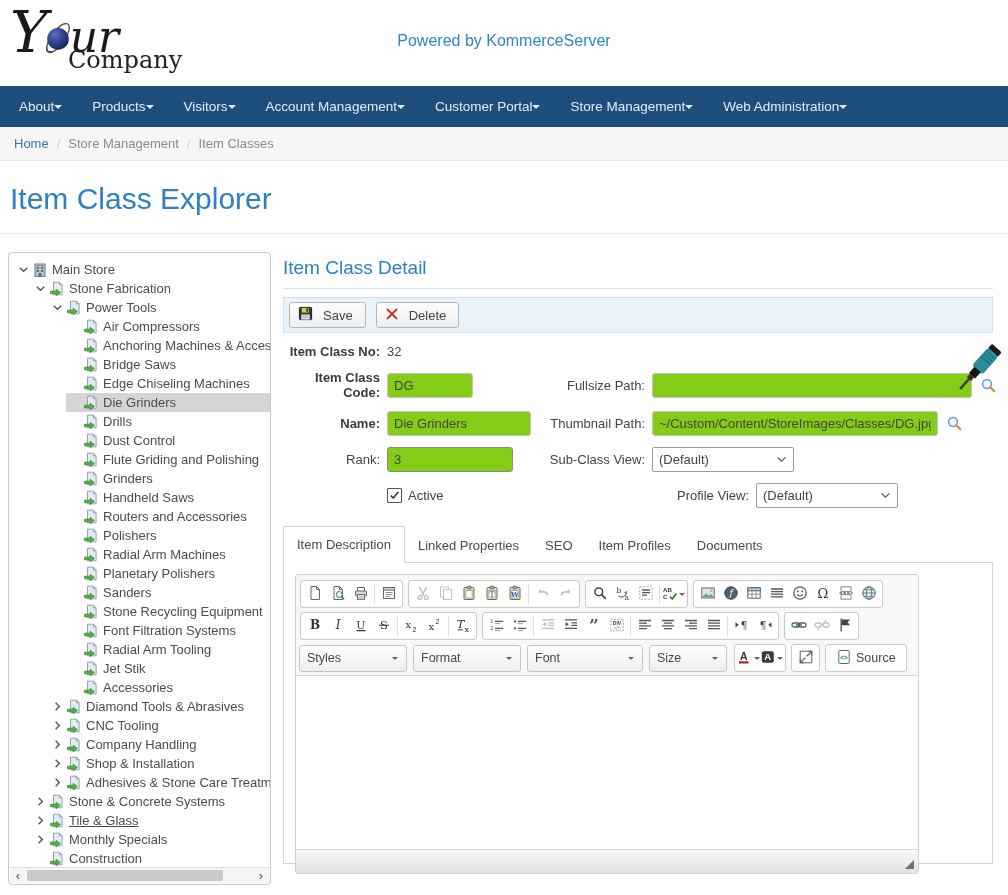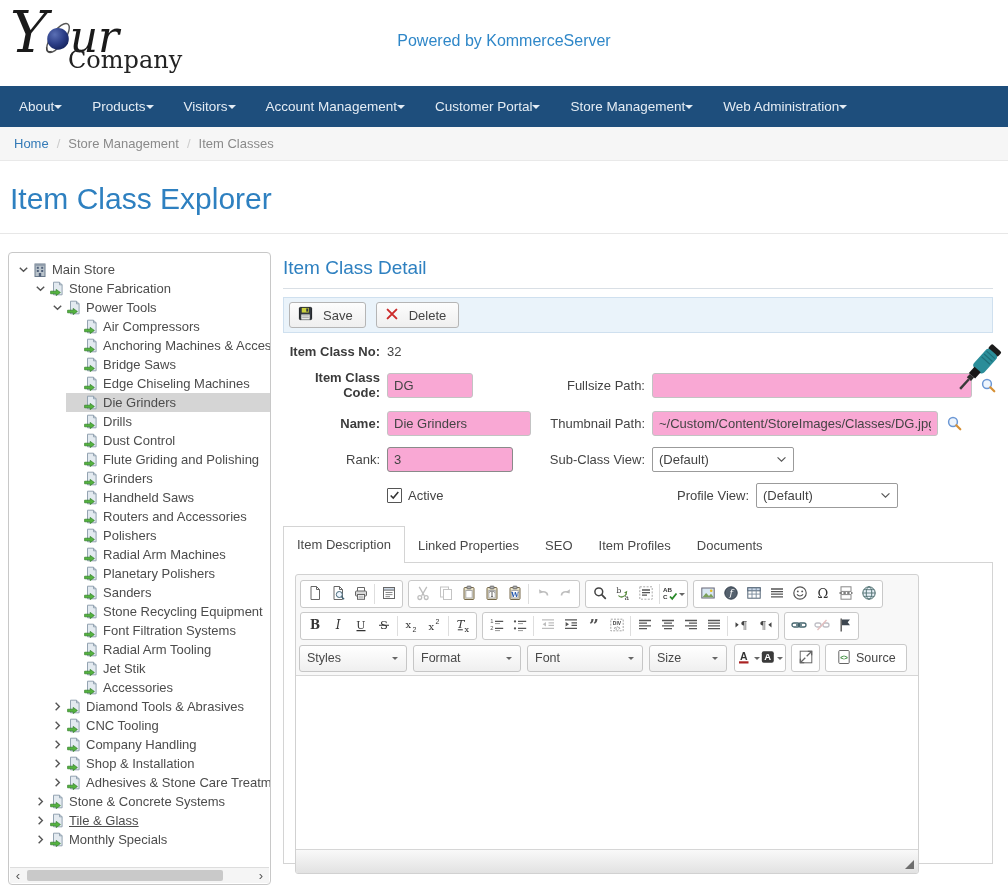--- a/index.html
+++ b/index.html
@@ -37,21 +37,21 @@
   .detail{width:710px;position:relative;box-sizing:border-box;}
   .detail-title{font-size:19px;font-weight:400;color:#2e80c0;margin:5px 0 0;padding-bottom:9px;border-bottom:1px solid #d9dfe5;}
   .btn-strip{margin-top:8px;background:#eaf3fa;border:1px solid #cfe0ef;padding:4px 5px;display:flex;gap:10px;}
   .btn{display:inline-flex;align-items:center;gap:10px;border:1px solid #b5b5b5;background:linear-gradient(#fdfdfd,#efefef);border-radius:3px;padding:3px 12px 3px 8px;color:#444;cursor:pointer;}
   .frow{display:flex;align-items:center;margin-top:11px;}
   .cell-l{display:flex;align-items:center;width:257px;flex-shrink:0;}
   .cell-r{display:flex;align-items:center;}
   .flabel{width:97px;text-align:right;padding-right:7px;flex-shrink:0;}
   .flabel2{width:105px;text-align:right;padding-right:7px;flex-shrink:0;}
   .bold{font-weight:bold;color:#3b3b3b;}
-  input[type=text]{border:1px solid #c3c3c3;border-radius:3px;padding:4px 6px;font-size:13px;color:#444;font-family:"Liberation Sans",sans-serif;background:#f9a8d4;}
+  input[type=text]{border:1px solid #c3c3c3;border-radius:3px;padding:4px 6px;font-size:13px;color:#444;font-family:"Liberation Sans",sans-serif;background:#84cc16;}
   input.focused{border-color:#8a8a8a;}
   .lookup{margin-left:8px;width:17px;height:17px;cursor:pointer;flex-shrink:0;}
   .select{width:128px;border:1px solid #9b9b9b;border-radius:2px;background:#fff;padding:4px 6px;display:flex;align-items:center;justify-content:space-between;cursor:pointer;}
   .select svg{flex-shrink:0;}
   .checkbox{width:13px;height:13px;border:1px solid #555;border-radius:1px;margin-right:6px;display:flex;align-items:center;justify-content:center;cursor:pointer;background:#fff;}
   .grinder{position:absolute;left:666px;top:86px;width:56px;height:70px;}
   
   .tabs{display:flex;align-items:flex-end;margin-top:18px;border-bottom:1px solid #d4d4d4;}
   .tab{padding:9px 13px;color:#4a4a4a;cursor:pointer;}
   .tab.active{background:#fff;border:1px solid #d4d4d4;border-bottom:0;padding:10px 13px 11px;margin-bottom:-1px;}
@@ -516,20 +516,31 @@
               </svg>
             </span>
             <span class="ticon"><svg viewBox="0 0 16 16" width="16" height="16">
                 <path d="M4.5 1.2h6l2.6 2.6v10h-8.6z" fill="#e3eaf0" stroke="#93a3b1"></path>
                 <path d="M10.5 1.2v2.6h2.6" fill="none" stroke="#93a3b1"></path>
                 <path d="M1.6 10.2h5.6V8.4l4.2 3.1-4.2 3.1v-1.8H1.6z" fill="#54b43e" stroke="#2e7d26" stroke-width=".7"></path>
               </svg></span>
             <span class="tlabel">Monthly Specials</span>
           </div>
         </div>
+        <div class="tree-row" style="padding-left: 23px;">
+          <div class="tree-inner">
+            <span class="chev"></span>
+            <span class="ticon"><svg viewBox="0 0 16 16" width="16" height="16">
+                <path d="M4.5 1.2h6l2.6 2.6v10h-8.6z" fill="#e3eaf0" stroke="#93a3b1"></path>
+                <path d="M10.5 1.2v2.6h2.6" fill="none" stroke="#93a3b1"></path>
+                <path d="M1.6 10.2h5.6V8.4l4.2 3.1-4.2 3.1v-1.8H1.6z" fill="#54b43e" stroke="#2e7d26" stroke-width=".7"></path>
+              </svg></span>
+            <span class="tlabel">Construction</span>
+          </div>
+        </div>
       </div>
     <div class="tree-hscroll">
       <div class="scroll-arrow">‹</div>
       <div class="scroll-thumb"></div>
       <div class="scroll-track"></div>
       <div class="scroll-arrow">›</div>
     </div>
   </div>
 
   <div class="detail">

